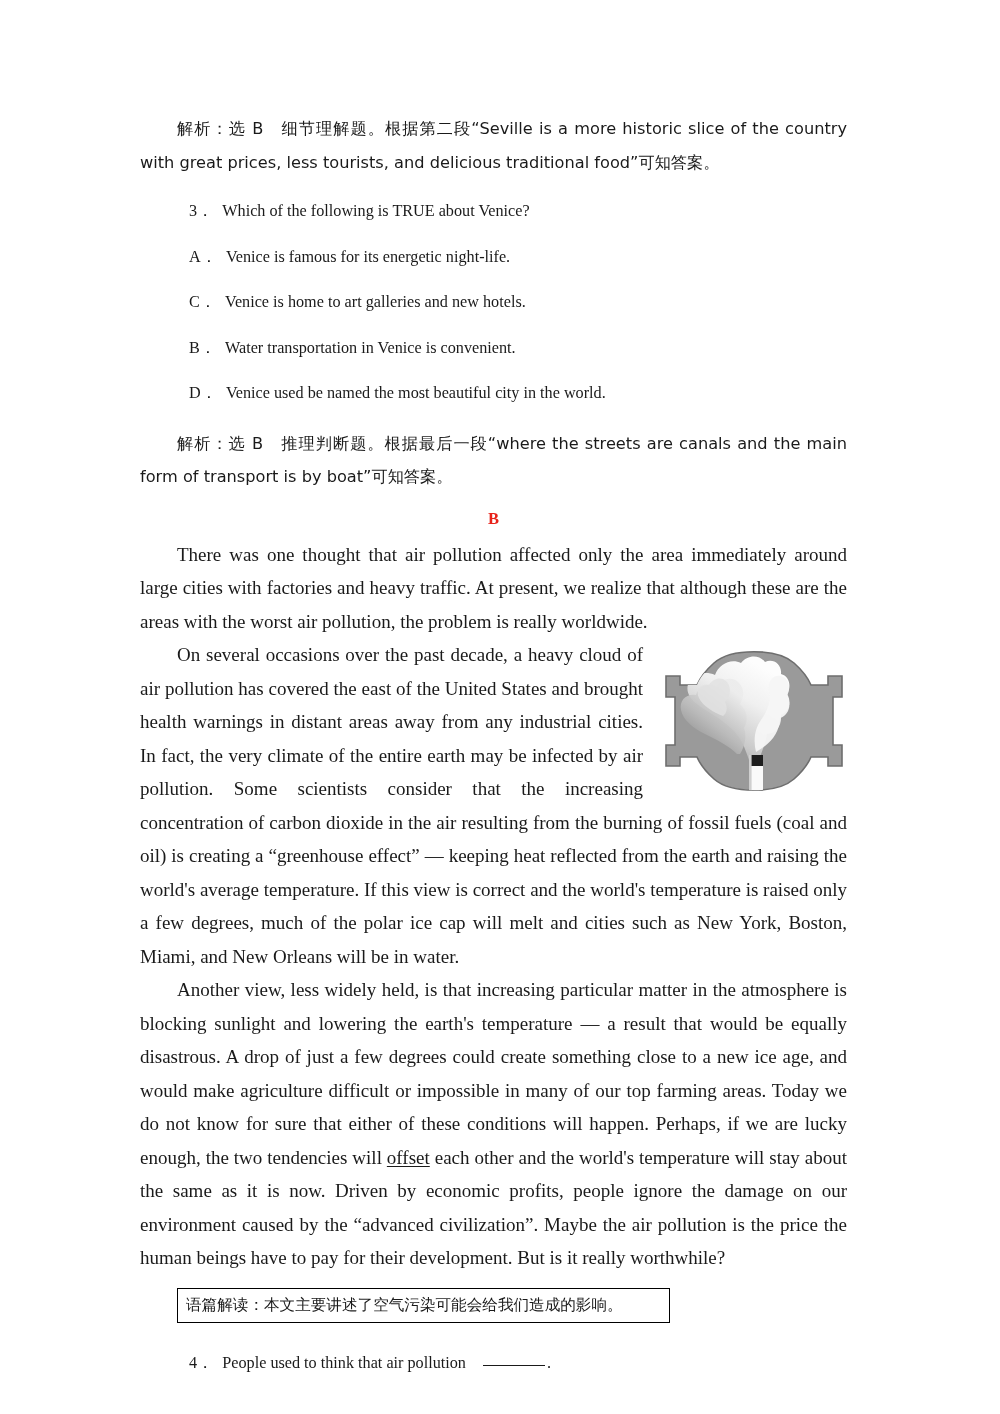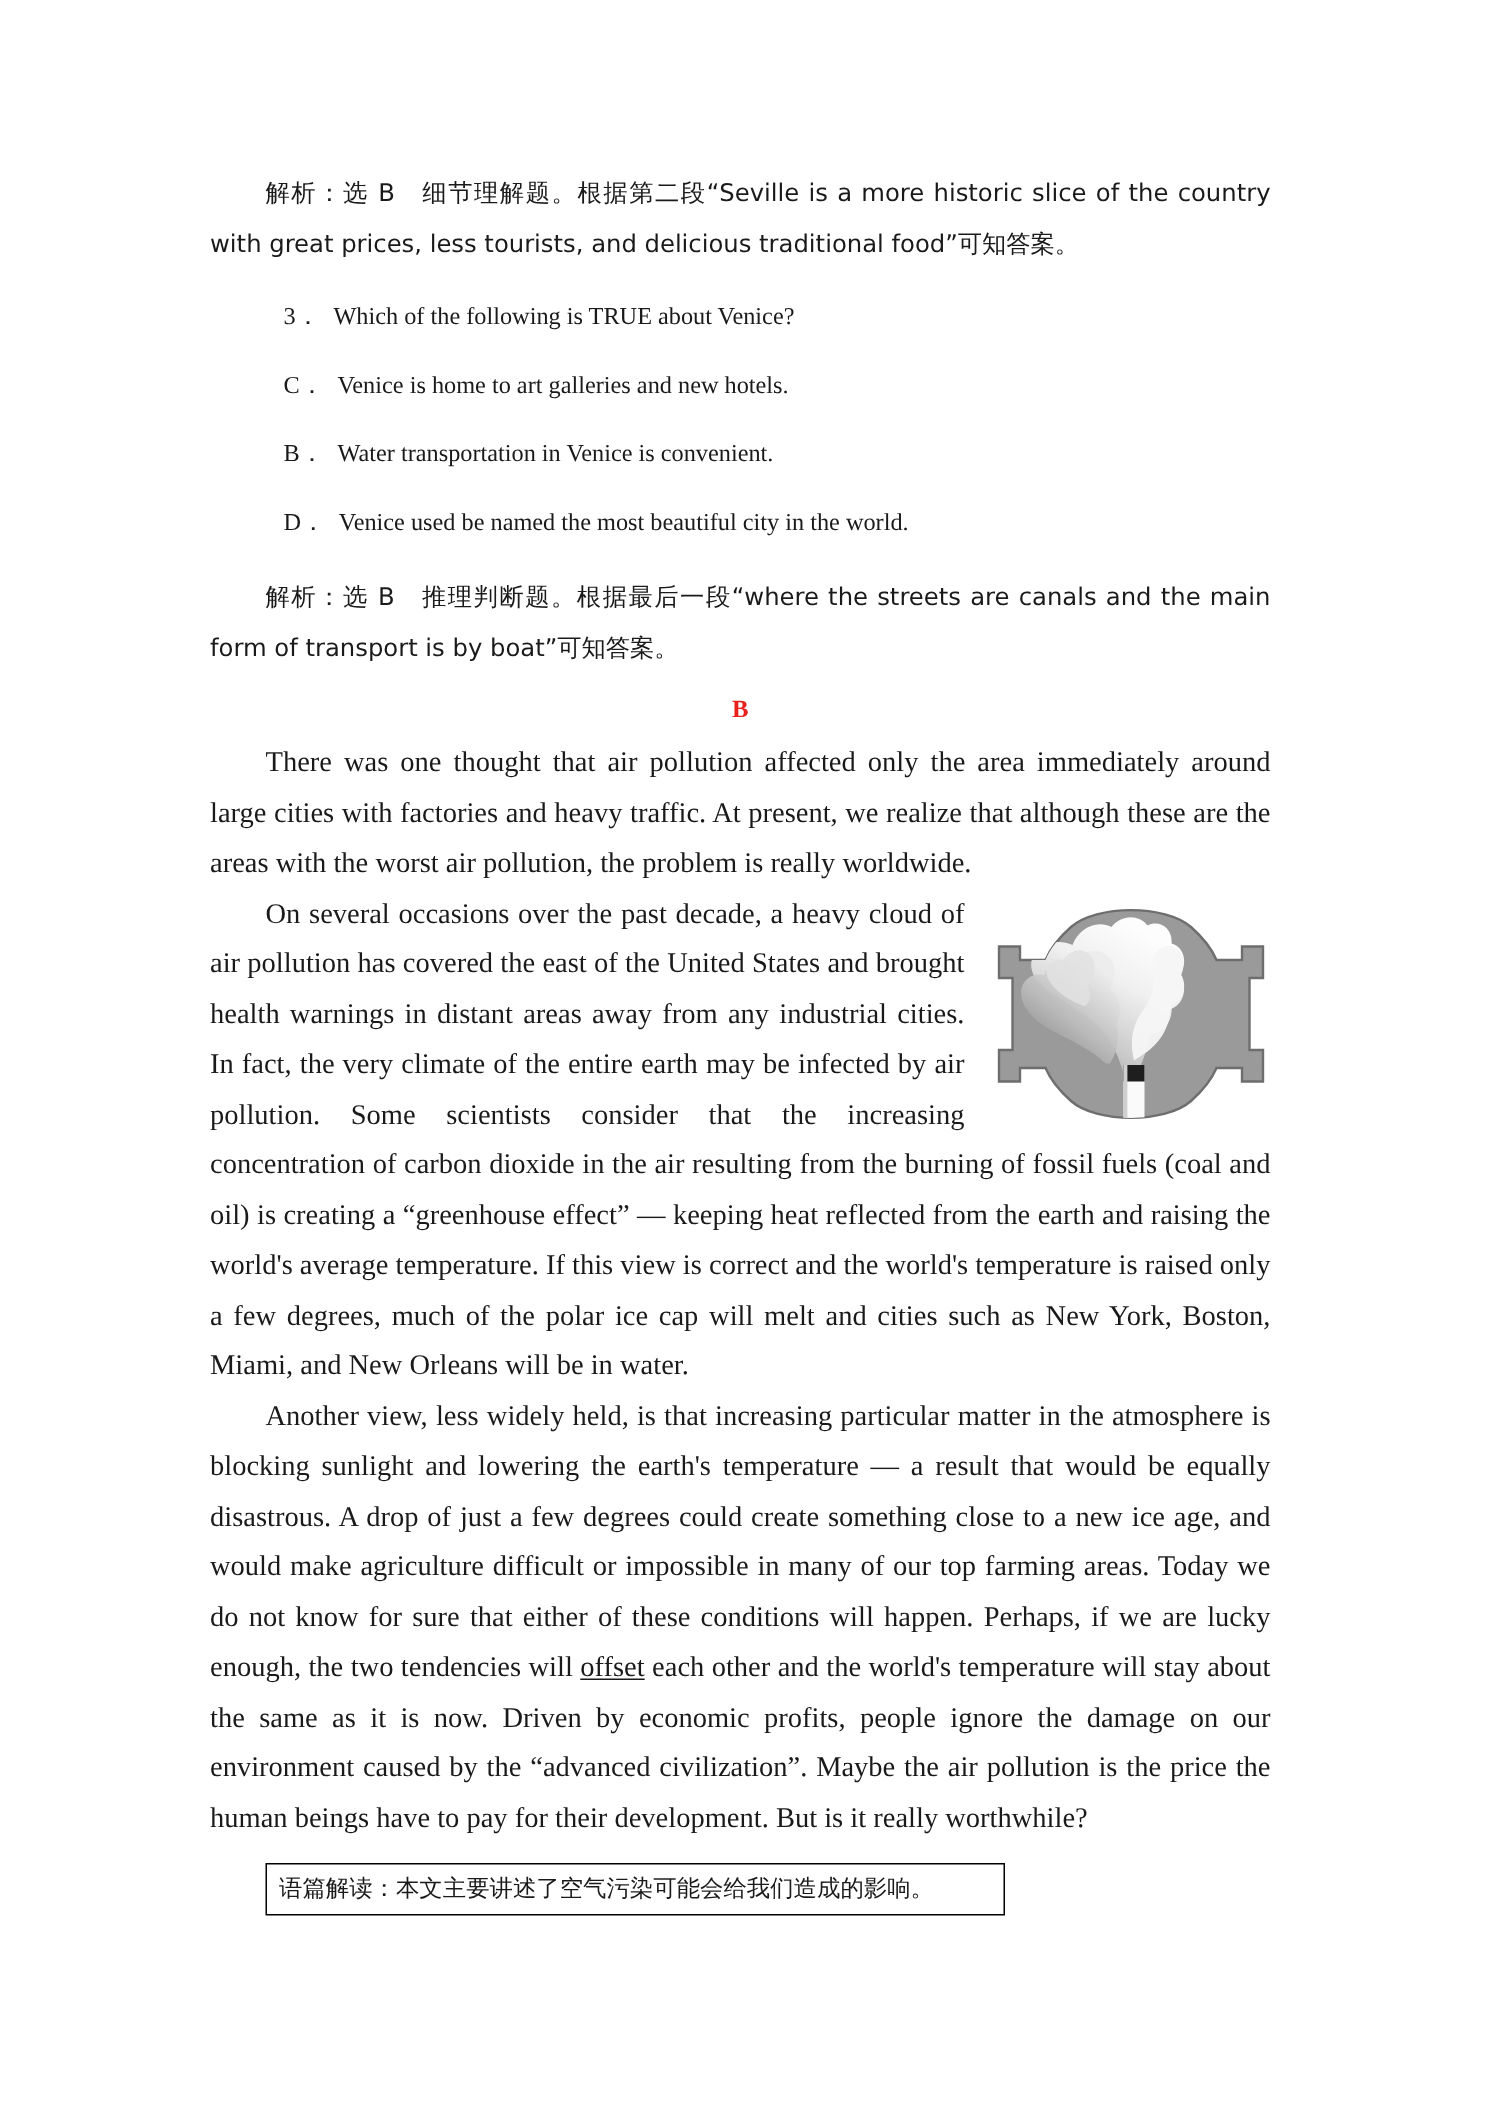--- a/index.html
+++ b/index.html
@@ -132,20 +132,21 @@
   <div class="gap-20"></div>
   <div class="gap-20"></div>
   <div class="gap-12"></div>
 
   <p class="analysis cn"><span>解析：选 B　细节理解题。根据第二段“Seville is a more historic slice of the country with great prices, less tourists, and delicious traditional food”可知答案。</span></p>
 
   <div class="gap-4"></div>
 
   <p class="q-line"><span class="marker">3．</span><span class="q-num-gap"></span><span>Which of the following is TRUE about Venice?</span></p>
 
+  <p class="q-line"><span class="marker">A．</span><span class="q-num-gap"></span><span>Venice is famous for its energetic night-life.</span></p>
 
   <p class="q-line"><span class="marker">C．</span><span class="q-num-gap"></span><span>Venice is home to art galleries and new hotels.</span></p>
 
   <p class="q-line"><span class="marker">B．</span><span class="q-num-gap"></span><span>Water transportation in Venice is convenient.</span></p>
 
   <p class="q-line"><span class="marker">D．</span><span class="q-num-gap"></span><span>Venice used be named the most beautiful city in the world.</span></p>
 
   <div class="gap-4"></div>
 
   <p class="analysis cn"><span>解析：选 B　推理判断题。根据最后一段“where the streets are canals and the main form of transport is by boat”可知答案。</span></p>
@@ -221,17 +222,18 @@
   </div>
 
   <p class="para indent"><span>Another view, less widely held, is that increasing particular matter in the atmosphere is blocking sunlight and lowering the earth's temperature — a result that would be equally disastrous. A drop of just a few degrees could create something close to a new ice age, and would make agriculture difficult or impossible in many of our top farming areas. Today we do not know for sure that either of these conditions will happen. Perhaps, if we are lucky enough, the two tendencies will </span><u class="word">offset</u><span> each other and the world's temperature will stay about the same as it is now. Driven by economic profits, people ignore the damage on our environment caused by the “advanced civilization”. Maybe the air pollution is the price the human beings have to pay for their development. But is it really worthwhile?</span></p>
 
   <div class="gap-4"></div>
 
   <div class="summary-box"><span>语篇解读：本文主要讲述了空气污染可能会给我们造成的影响。</span></div>
 
   <div class="gap-12"></div>
 
+  <p class="q-line"><span class="marker">4．</span><span class="q-num-gap"></span><span>People used to think that air pollution</span><span class="sp-md"></span><span class="blank-rule"></span><span>.</span></p>
 
   <div class="gap-8"></div>
 
 
 </div>
 
 </body></html>

